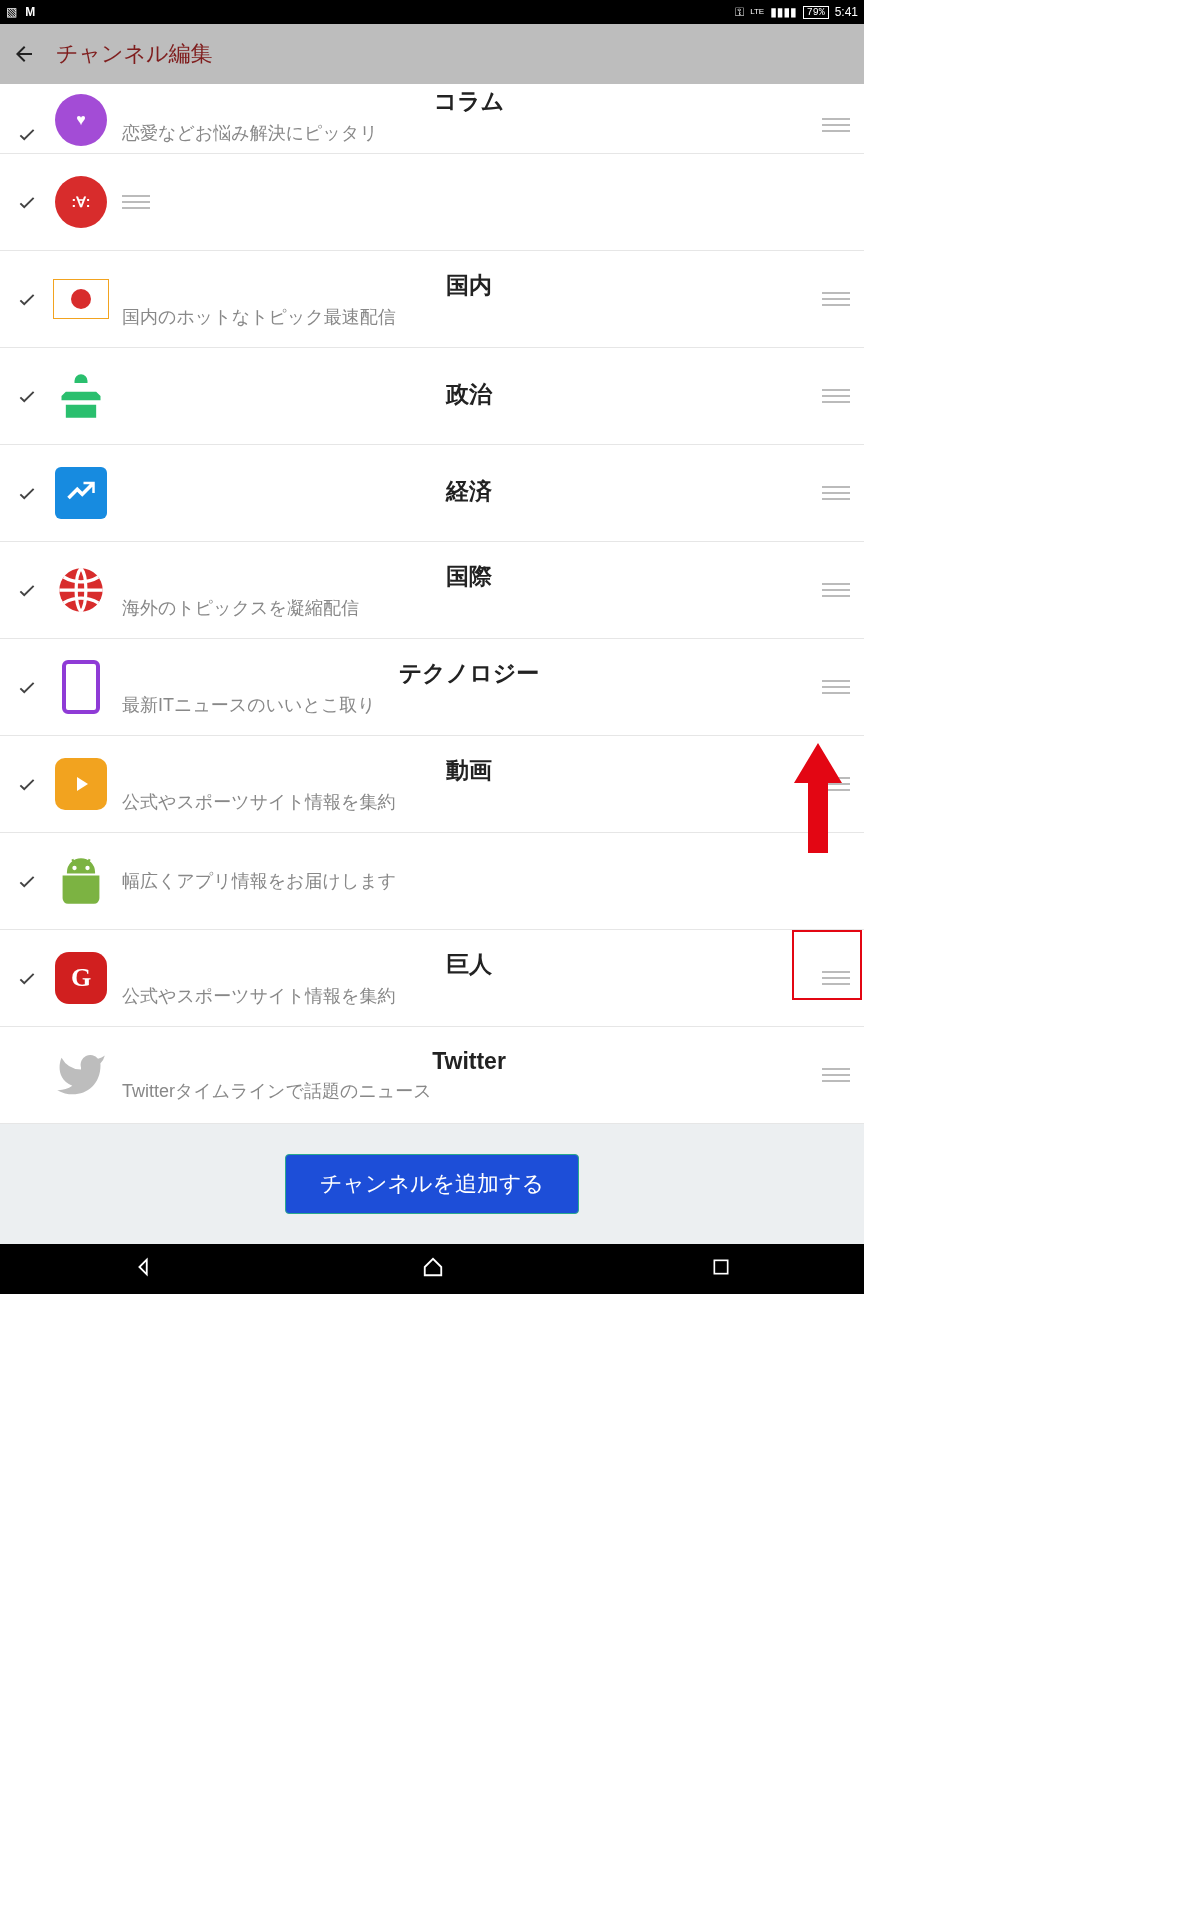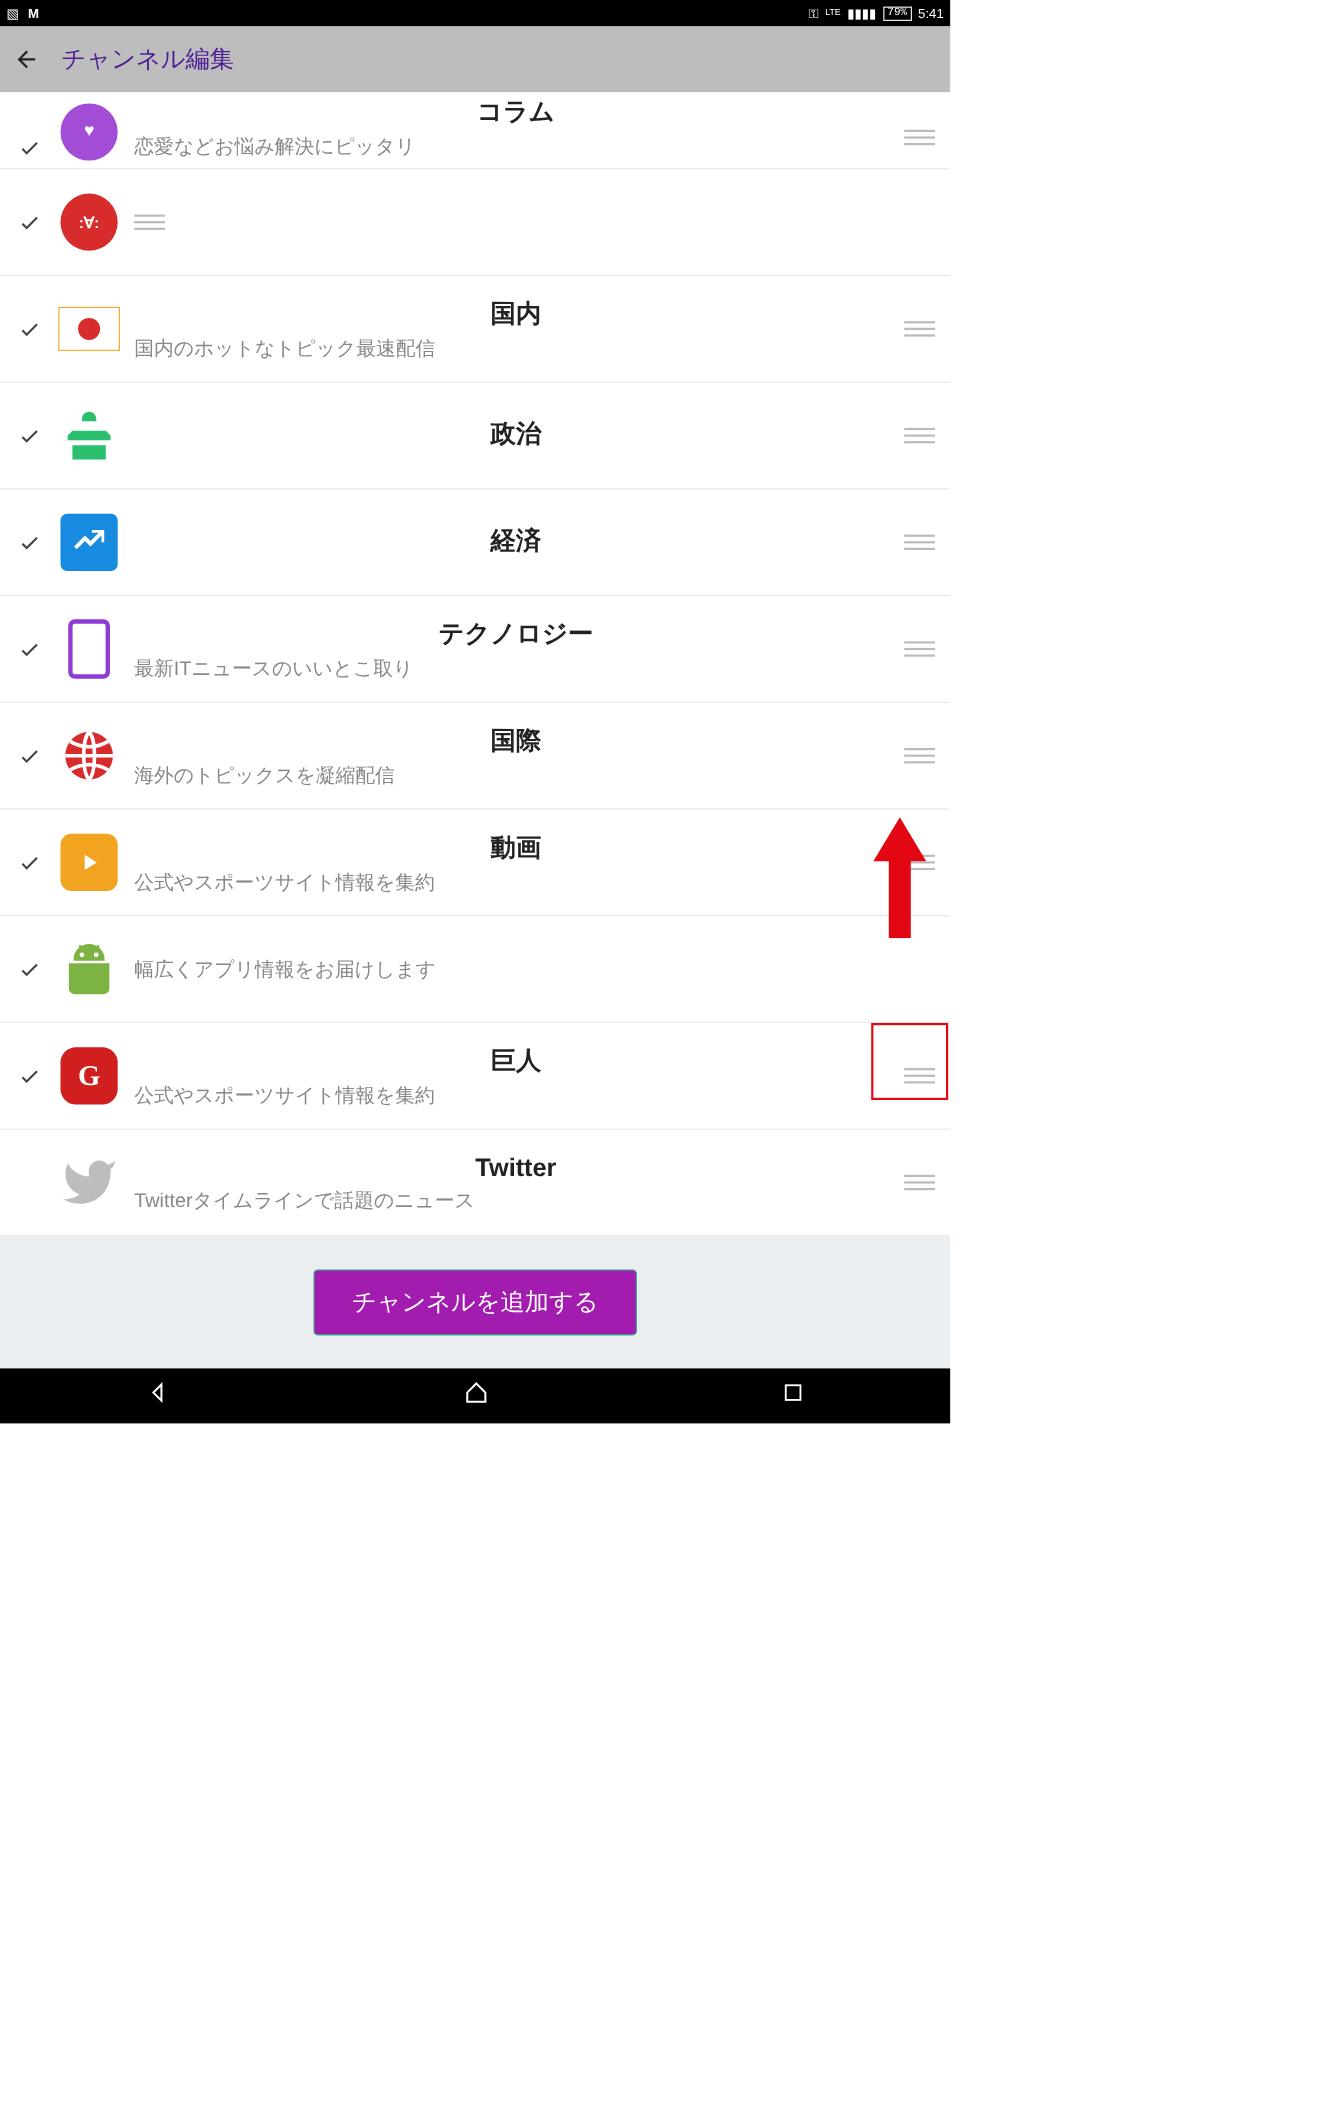--- a/index.html
+++ b/index.html
@@ -4,36 +4,36 @@
   <style>
     * { margin:0; padding:0; box-sizing:border-box; }
     body { width:864px; height:1382px; font-family:"Hiragino Sans","Meiryo",sans-serif; background:#fff; overflow:hidden; }
     .status-bar{background:#000;color:#fff;height:24px;display:flex;align-items:center;justify-content:space-between;padding:0 6px;font-size:12px;}
     .status-left{display:flex;gap:8px;align-items:center;}
     .status-right{display:flex;gap:6px;align-items:center;}
     .status-right .batt{border:1px solid #fff;padding:0 3px;font-size:10px;font-family:Liberation Mono, monospace;}
     .status-right .lte{font-size:8px;line-height:8px;}
     .app-header{background:#bdbdbd;height:60px;display:flex;align-items:center;padding:0 8px;gap:16px;}
     .app-header .back{width:32px;height:32px;display:flex;align-items:center;justify-content:center;font-size:22px;color:#222;}
-    .app-header .title{font-size:22px;color:#4c1d95;}
+    .app-header .title{font-size:22px;color:#7f1d1d;}
     .list{background:#fff;}
     .row{display:flex;align-items:center;height:97px;border-bottom:1px solid #e6e6e6;padding:0 8px;position:relative;}
     .row.first{height:70px;} 
     .row .check{width:38px;display:flex;align-items:center;justify-content:center;}
     .row .check svg{width:22px;height:22px;}
     .row .icon{width:70px;height:70px;display:flex;align-items:center;justify-content:center;}
     .row .icon .chip{width:52px;height:52px;border-radius:14px;display:flex;align-items:center;justify-content:center;color:#fff;font-weight:bold;}
     .row .txt{flex:1;padding-left:6px;}
     .row .txt .t1{font-size:23px;color:#222;font-weight:600;margin-bottom:4px;text-align:center;}
     .row .txt .t2{font-size:18px;color:#888;}
     .row .drag{width:40px;height:40px;display:flex;align-items:center;justify-content:center;}
     .drag-lines{width:28px;height:14px;display:flex;flex-direction:column;justify-content:space-between;}
     .drag-lines span{height:2px;background:#bbb;}
     .footer-area{background:#eceff1;height:120px;display:flex;align-items:center;justify-content:center;}
-    .add-btn{background:#a21caf;border:1px solid #2aa98e;color:#fff;font-size:22px;padding:14px 34px;border-radius:4px;}
+    .add-btn{background:#1d4ed8;border:1px solid #2aa98e;color:#fff;font-size:22px;padding:14px 34px;border-radius:4px;}
     .nav-bar{background:#000;height:50px;display:flex;align-items:center;justify-content:space-around;color:#fff;}
     .nav-bar .nb{font-size:20px;}
     
     .hl-arrow{position:absolute;right:18px;top:-90px;}
     .hl-box{position:absolute;right:2px;top:0;width:70px;height:70px;border:2px solid #e30613;}
     
     .c-purple{background:#a34cd6;}
     .c-red{background:#d82c2c;}
     .c-blue{background:#178be0;}
     .c-orange{background:#f2a31f;}
@@ -179,50 +179,50 @@
       </div>
   </div>
 
   <div class="row">
     <div class="check">
         <svg viewBox="0 0 24 24">
           <path d="M9 16.2l-3.5-3.5L4 14.2 9 19.2l11-11-1.5-1.5z" fill="#444"></path>
         </svg>
       </div>
     <div class="icon">
-        <div style="width:38px;height:54px;border:4px solid #8f3bd6;border-radius:6px"></div>
-      </div>
-    <div class="txt">
-        <div class="t1">テクノロジー</div>
-        <div class="t2">最新ITニュースのいいとこ取り</div>
-      </div>
-    <div class="drag">
-        <div class="drag-lines">
-          <span></span>
-          <span></span>
-          <span></span>
-        </div>
-      </div>
-  </div>
-
-  <div class="row">
-    <div class="check">
-        <svg viewBox="0 0 24 24">
-          <path d="M9 16.2l-3.5-3.5L4 14.2 9 19.2l11-11-1.5-1.5z" fill="#444"></path>
-        </svg>
-      </div>
-    <div class="icon">
         <svg width="52" height="52" viewBox="0 0 24 24">
           <circle cx="12" cy="12" r="10" fill="#d82c2c"></circle>
           <path stroke="#fff" stroke-width="1.5" fill="none" d="M2 12h20M12 2c3 3 3 17 0 20M12 2c-3 3-3 17 0 20M4 6c5 3 11 3 16 0M4 18c5-3 11-3 16 0"></path>
         </svg>
       </div>
     <div class="txt">
         <div class="t1">国際</div>
         <div class="t2">海外のトピックスを凝縮配信</div>
+      </div>
+    <div class="drag">
+        <div class="drag-lines">
+          <span></span>
+          <span></span>
+          <span></span>
+        </div>
+      </div>
+  </div>
+
+  <div class="row">
+    <div class="check">
+        <svg viewBox="0 0 24 24">
+          <path d="M9 16.2l-3.5-3.5L4 14.2 9 19.2l11-11-1.5-1.5z" fill="#444"></path>
+        </svg>
+      </div>
+    <div class="icon">
+        <div style="width:38px;height:54px;border:4px solid #8f3bd6;border-radius:6px"></div>
+      </div>
+    <div class="txt">
+        <div class="t1">テクノロジー</div>
+        <div class="t2">最新ITニュースのいいとこ取り</div>
       </div>
     <div class="drag">
         <div class="drag-lines">
           <span></span>
           <span></span>
           <span></span>
         </div>
       </div>
   </div>
 

